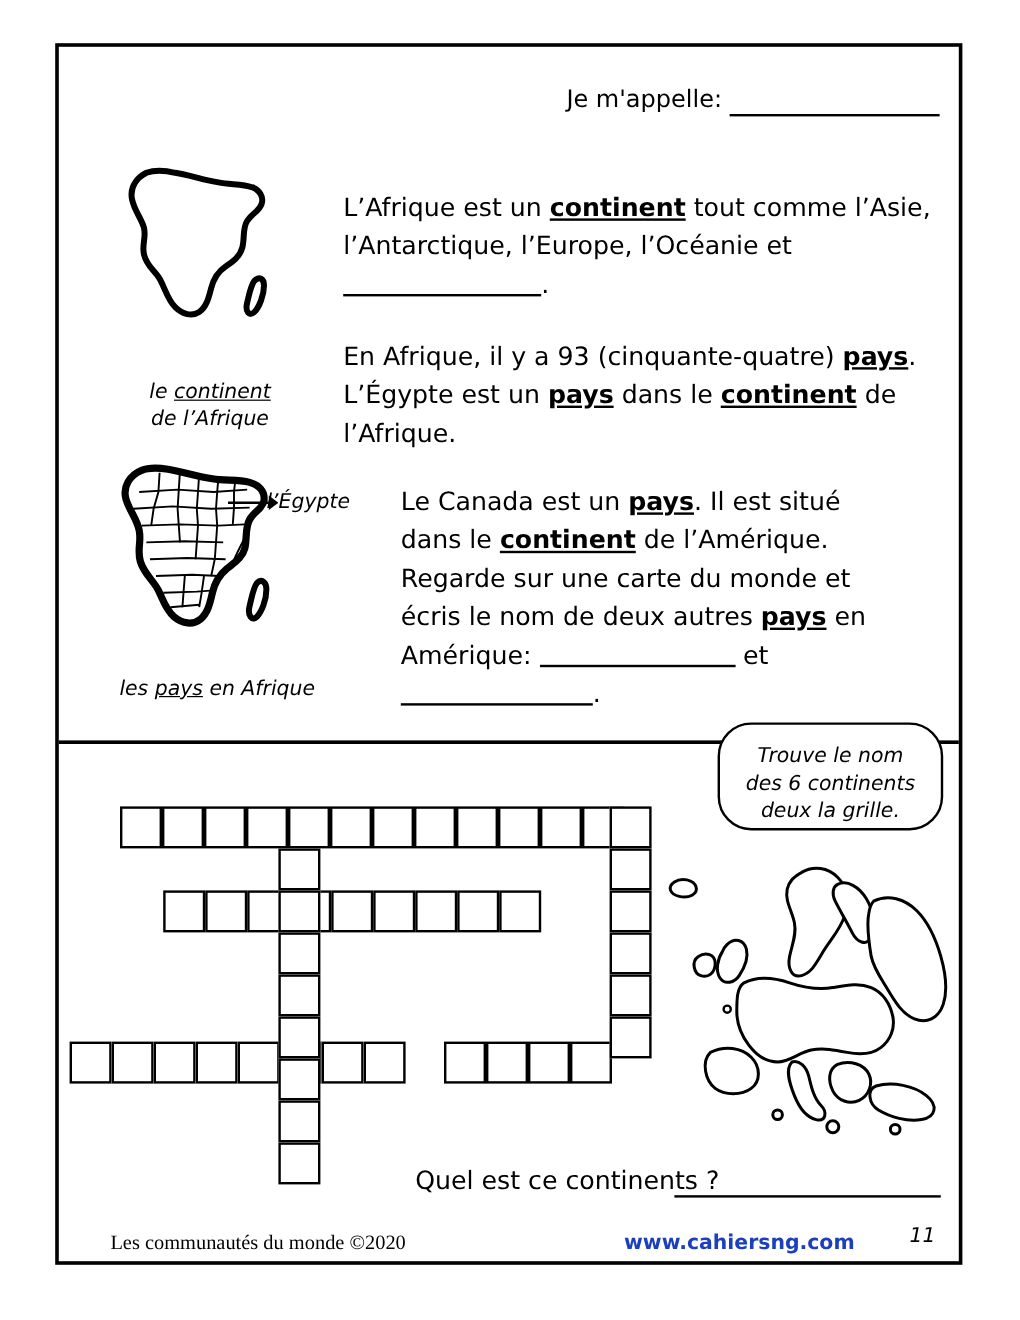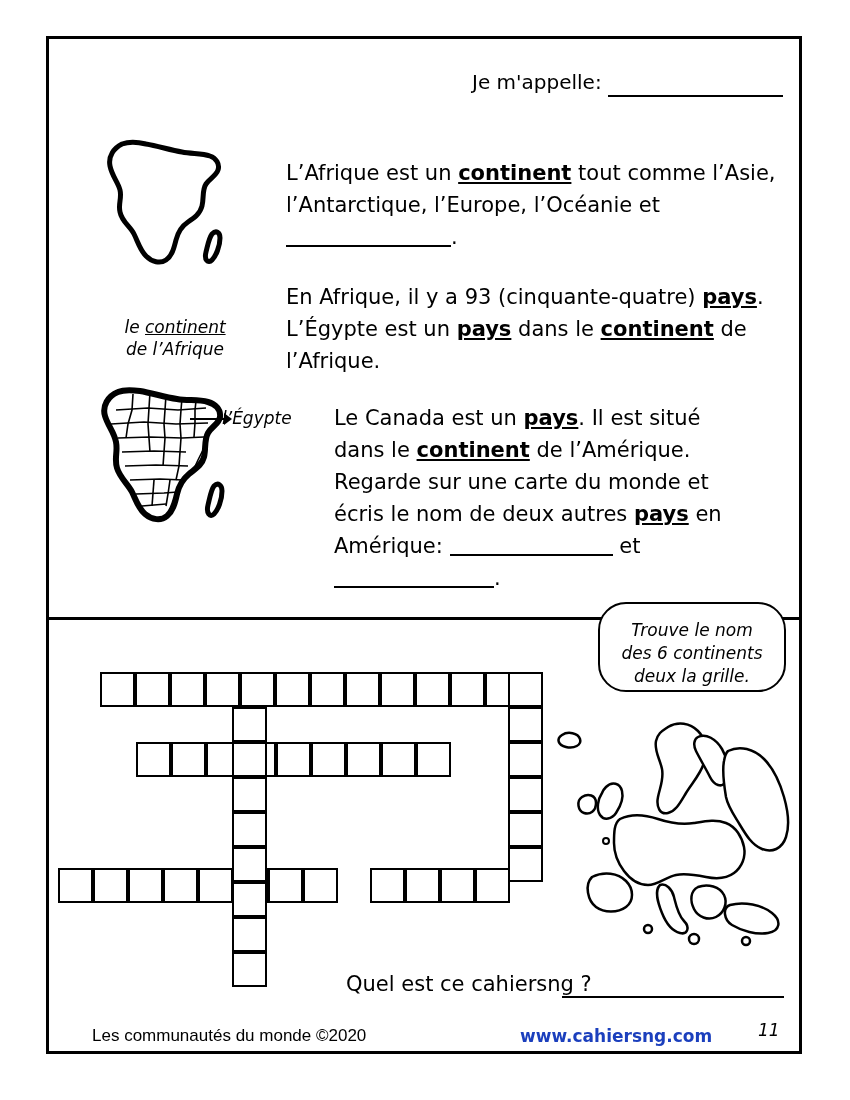--- a/index.html
+++ b/index.html
@@ -157,21 +157,21 @@
     height: 2px;
     background: #000;
   }
 
   
   .footer-left {
     position: absolute;
     left: 92px;
     top: 1026px;
     font-size: 17px;
-    font-family: Liberation Sans, sans-serif;
+    font-family: Liberation Serif, serif;
   }
   .footer-url {
     position: absolute;
     left: 520px;
     top: 1026px;
     font-size: 17px;
     font-weight: bold;
     font-family: "DejaVu Sans", sans-serif;
     color: #1b3fbd;
   }
@@ -244,20 +244,23 @@
     <path d="M136,106 C140,102 144,105 144,111 C144,120 140,130 136,134
              C132,138 128,133 130,125 C132,117 133,110 136,106 Z" fill="#fff" stroke="#000" stroke-width="5" stroke-linejoin="round"></path>
   </svg>
 
   <svg class="arrow-egypt" width="44" height="22" viewBox="0 0 44 22">
     <line x1="2" y1="11" x2="36" y2="11" stroke="#000" stroke-width="2"></line>
     <polygon points="36,5 44,11 36,17" fill="#000"></polygon>
   </svg>
   <div class="cap-egypt">l’Égypte</div>
 
+  <div class="caption cap2">
+    <span>les </span><span class="ul">pays</span><span> en Afrique</span>
+  </div>
 
   <div class="para p1">
     <span>L’Afrique est un </span><b class="u">continent</b><span> tout comme l’Asie, l’Antarctique, l’Europe, l’Océanie et </span><span class="blank blank-p1"></span><span>.</span>
   </div>
 
   <div class="para p2">
     <span>En Afrique, il y a 93 (cinquante-quatre) </span><b class="u">pays</b><span>. L’Égypte est un </span><b class="u">pays</b><span> dans le </span><b class="u">continent</b><span> de l’Afrique.</span>
   </div>
 
   <div class="para p3">
@@ -360,20 +363,20 @@
 
     <path d="M182,190 C196,186 214,190 224,198 C234,206 232,216 220,218
              C208,220 194,216 184,210 C176,205 174,193 182,190 Z" fill="#fff" stroke="#000" stroke-width="2.5" stroke-linejoin="round"></path>
 
     <circle cx="100" cy="214" r="4" fill="#fff" stroke="#000" stroke-width="2.5"></circle>
     <circle cx="146" cy="224" r="5" fill="#fff" stroke="#000" stroke-width="2.5"></circle>
     <circle cx="58" cy="126" r="3" fill="#fff" stroke="#000" stroke-width="2"></circle>
     <circle cx="198" cy="226" r="4" fill="#fff" stroke="#000" stroke-width="2.5"></circle>
   </svg>
 
-  <div class="question">Quel est ce cahiersng ?</div>
+  <div class="question">Quel est ce continents ?</div>
   <div class="question-line"></div>
 
   <div class="footer-left">Les communautés du monde ©2020</div>
   <div class="footer-url">www.cahiersng.com</div>
   <div class="footer-page">11</div>
 
 </div>
 
 </body></html>

